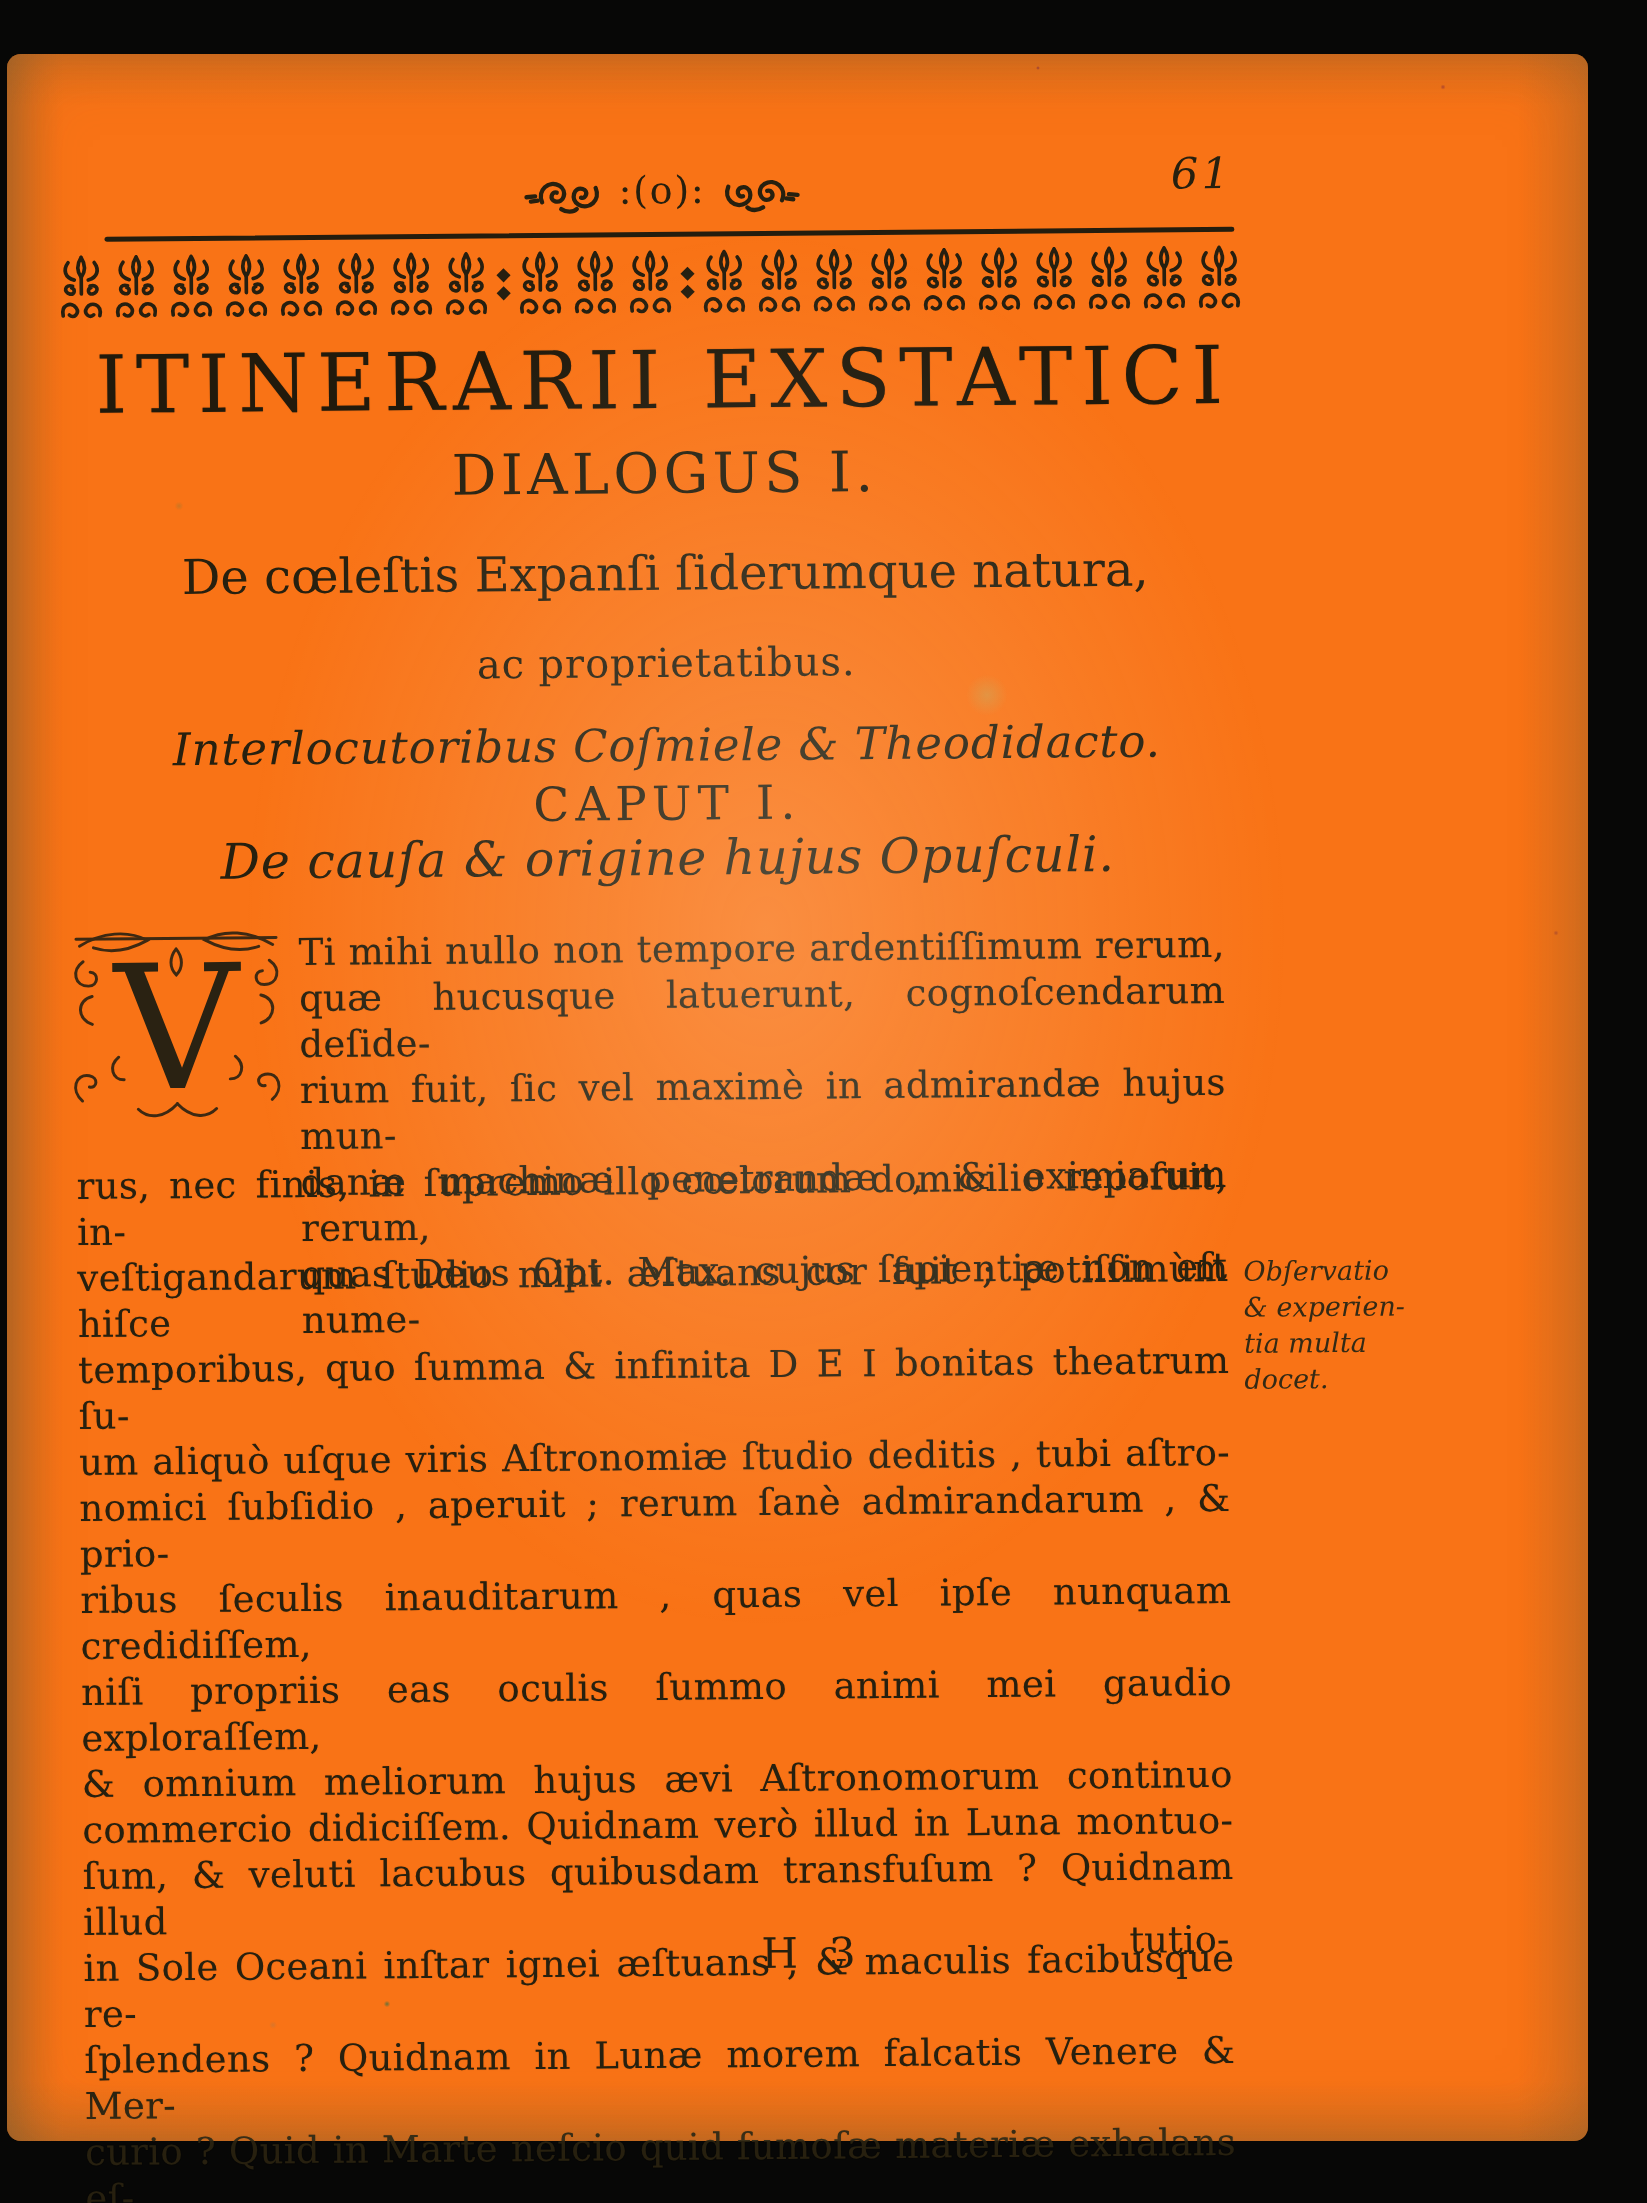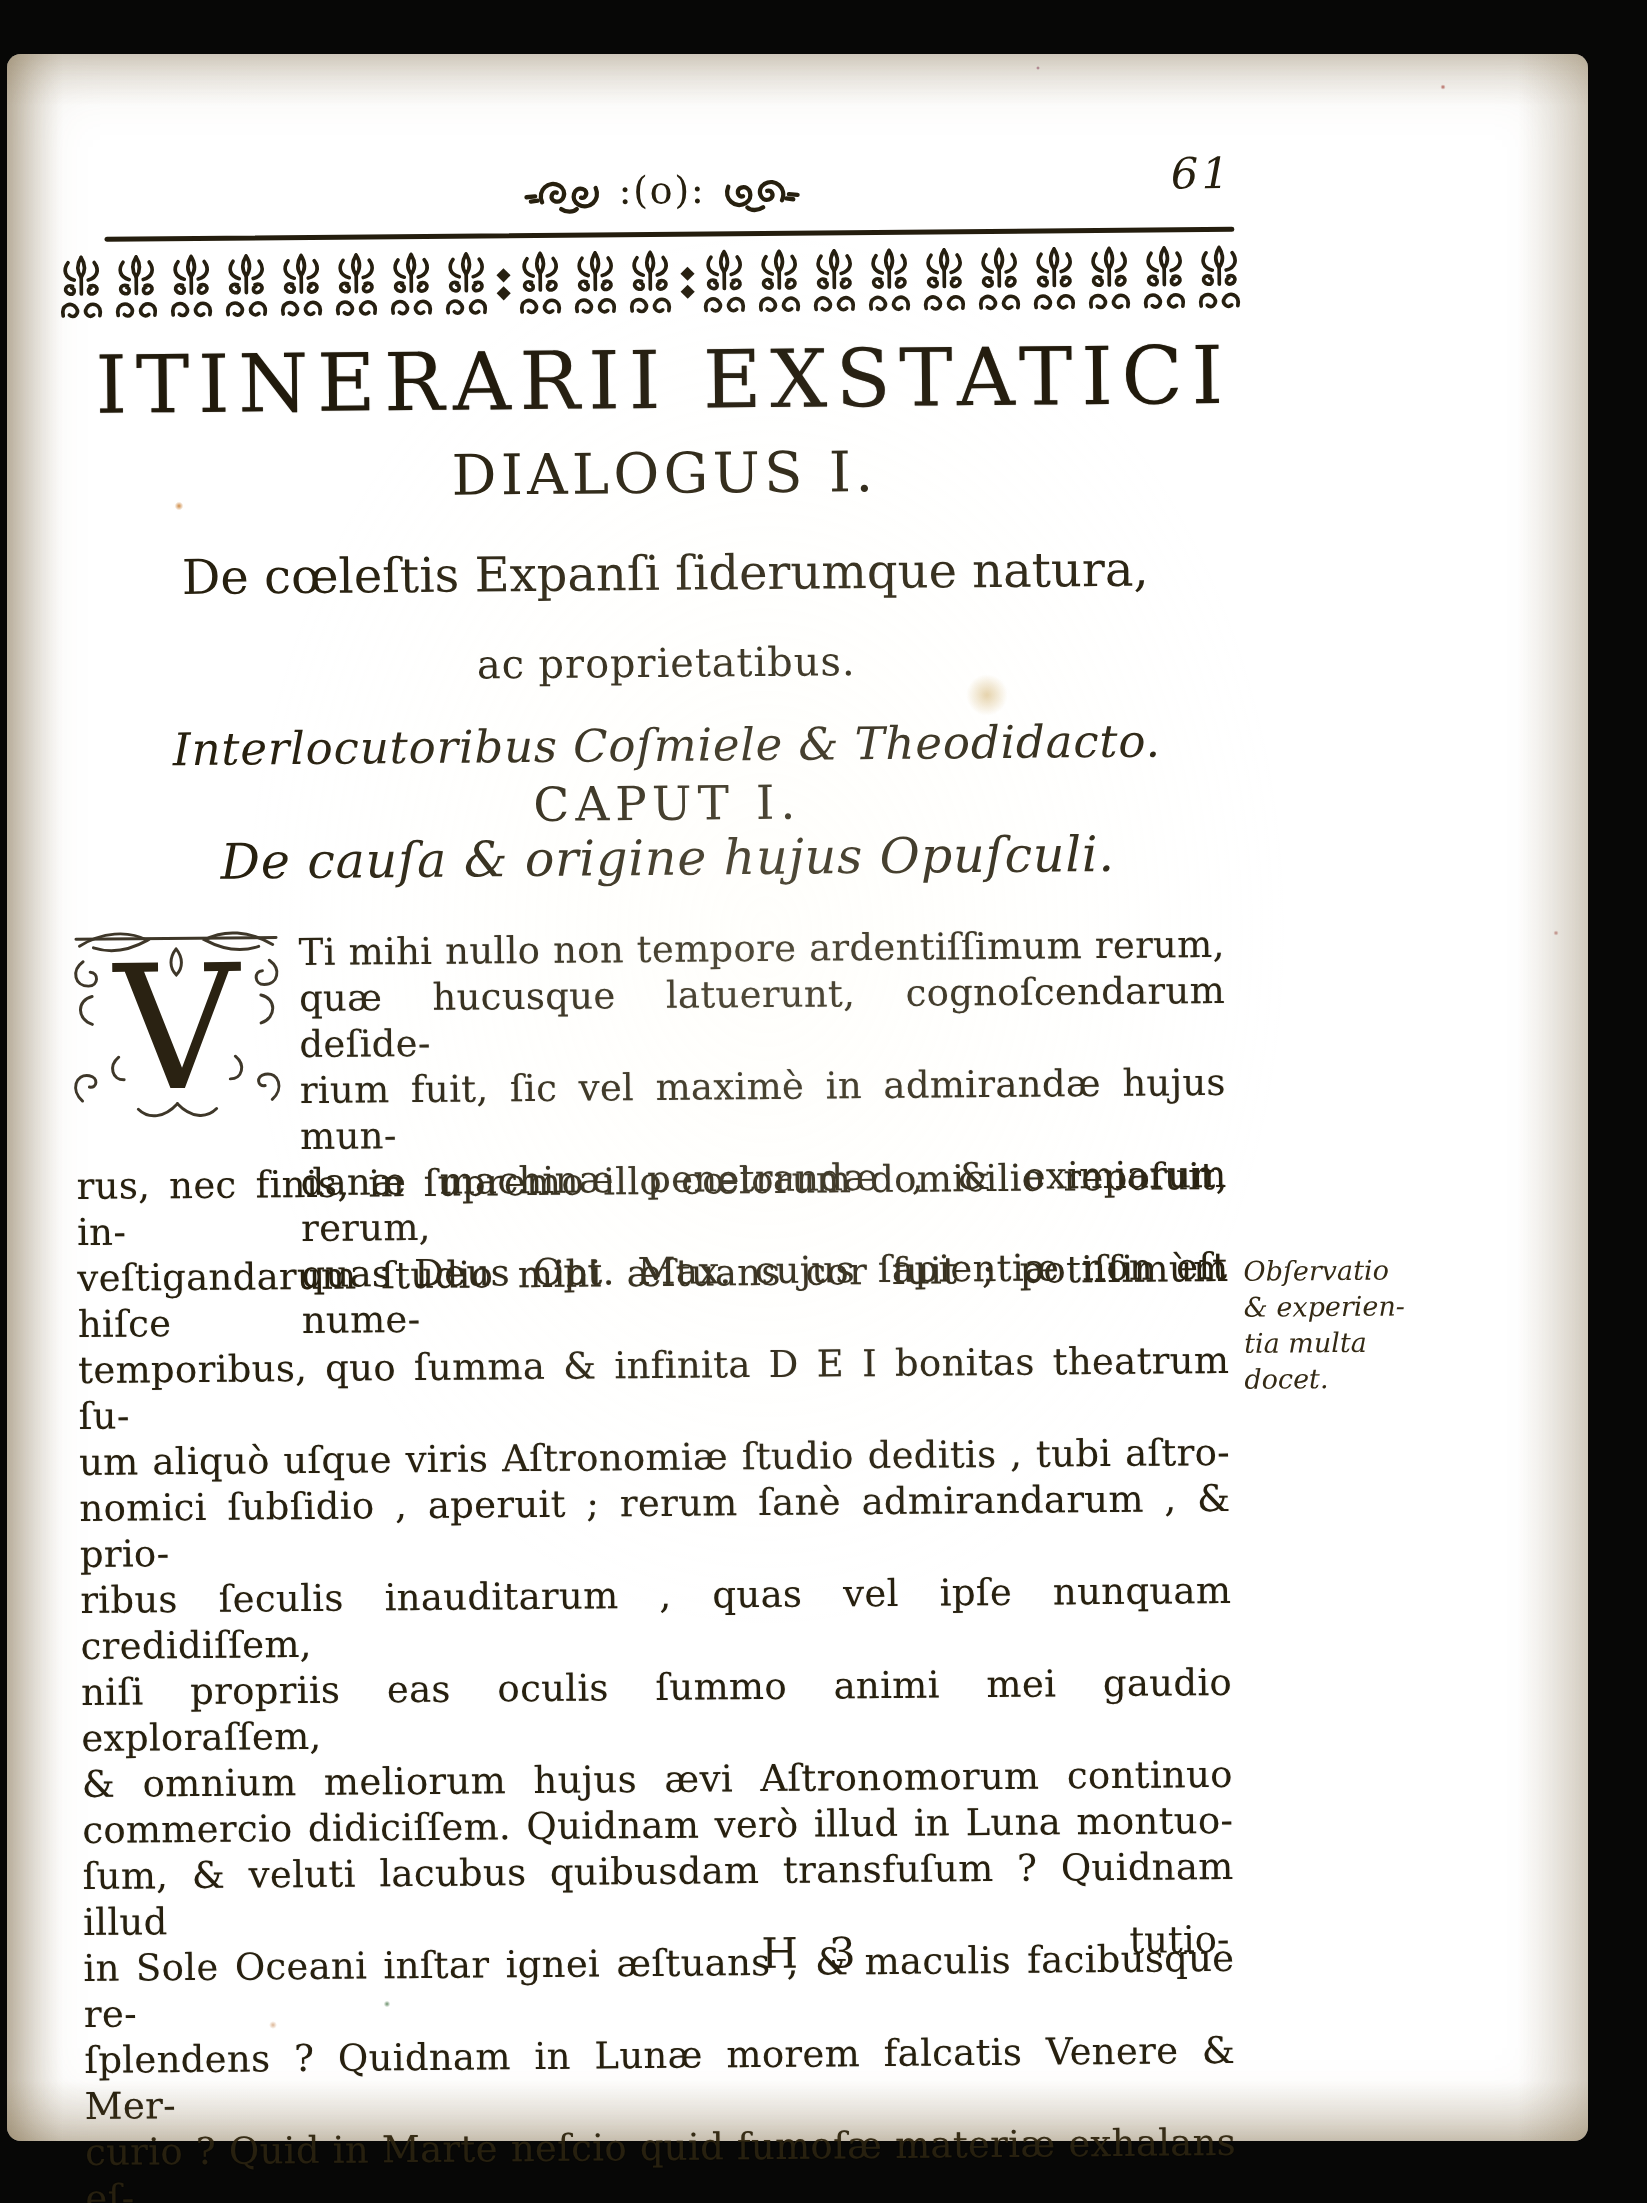--- a/index.html
+++ b/index.html
@@ -5,21 +5,21 @@
   html,body{margin:0;padding:0;}
   body{
     width:1648px;height:2203px;
     background:#070706;
     overflow:hidden;
     font-family:"DejaVu Serif","Liberation Serif",serif;
     position:relative;
   }
   .paper{
     position:absolute;left:7px;top:54px;width:1581px;height:2087px;
-    background-color:#ffffff;
+    background-color:#f97316;
     border-radius:14px;
     box-shadow:inset 0 0 78px rgba(110,88,48,.28), inset 15.6px 0 35px -10.4px rgba(100,80,45,.30);
   }
   .paper::after{
     content:"";position:absolute;inset:0;pointer-events:none;border-radius:14px;
     background-image:
       radial-gradient(circle 29.5px at 980px 641px, rgba(205,168,92,.50), rgba(205,168,92,0) 70%),
       radial-gradient(circle 6px at 172px 452px, rgba(198,118,36,.85), rgba(198,118,36,0) 72%),
       radial-gradient(circle 5.2px at 266px 1971px, rgba(190,120,60,.55), rgba(190,120,60,0) 75%),
       radial-gradient(circle 4.3px at 380px 1950px, rgba(66,112,66,.8), rgba(66,112,66,0) 75%),

